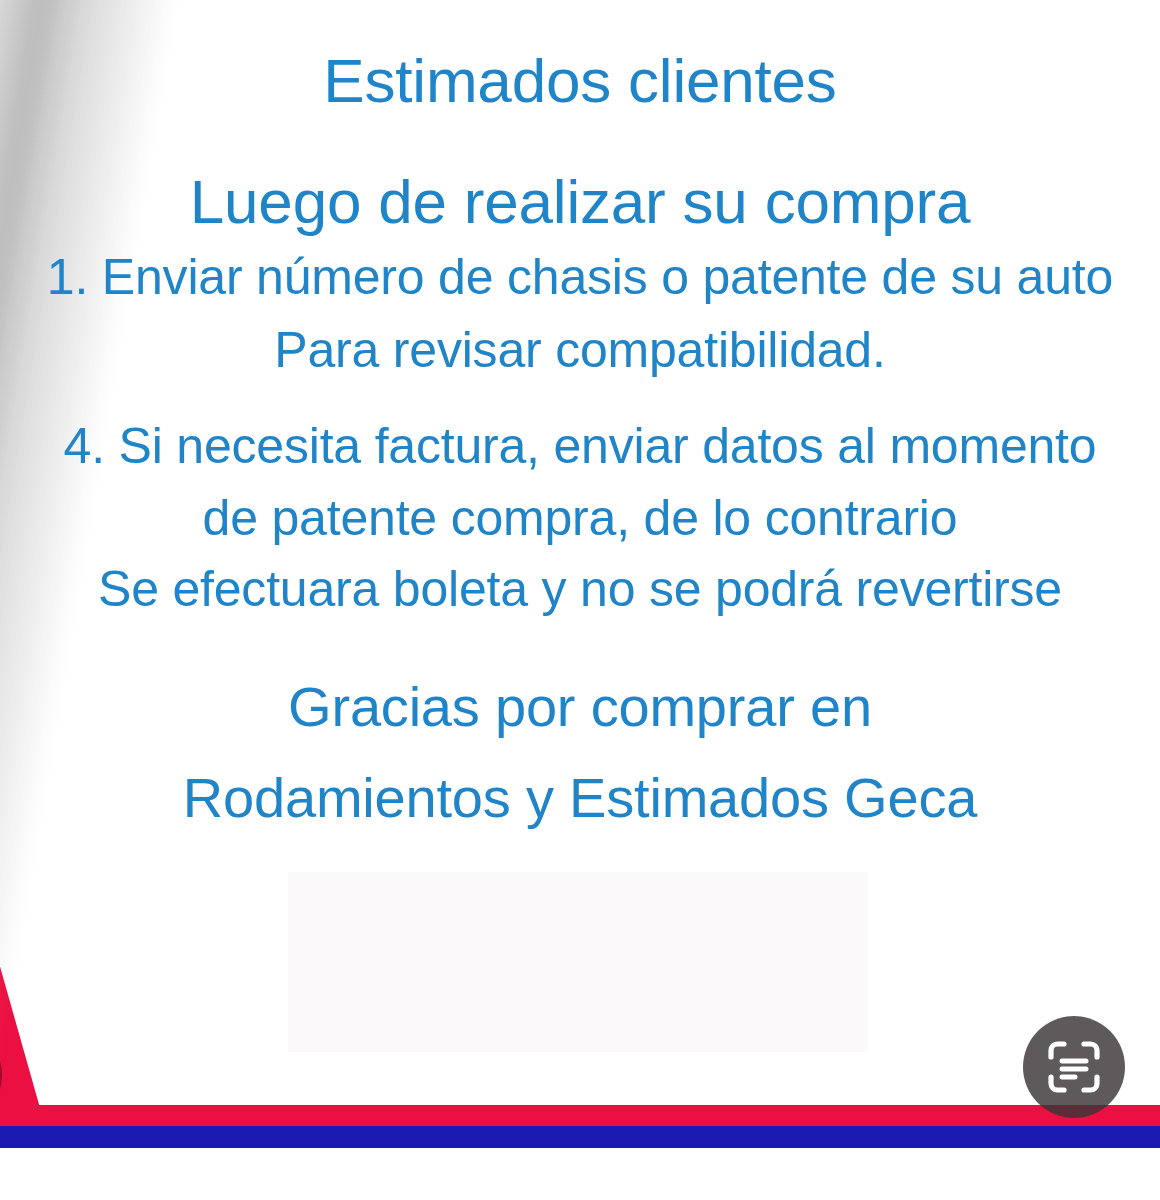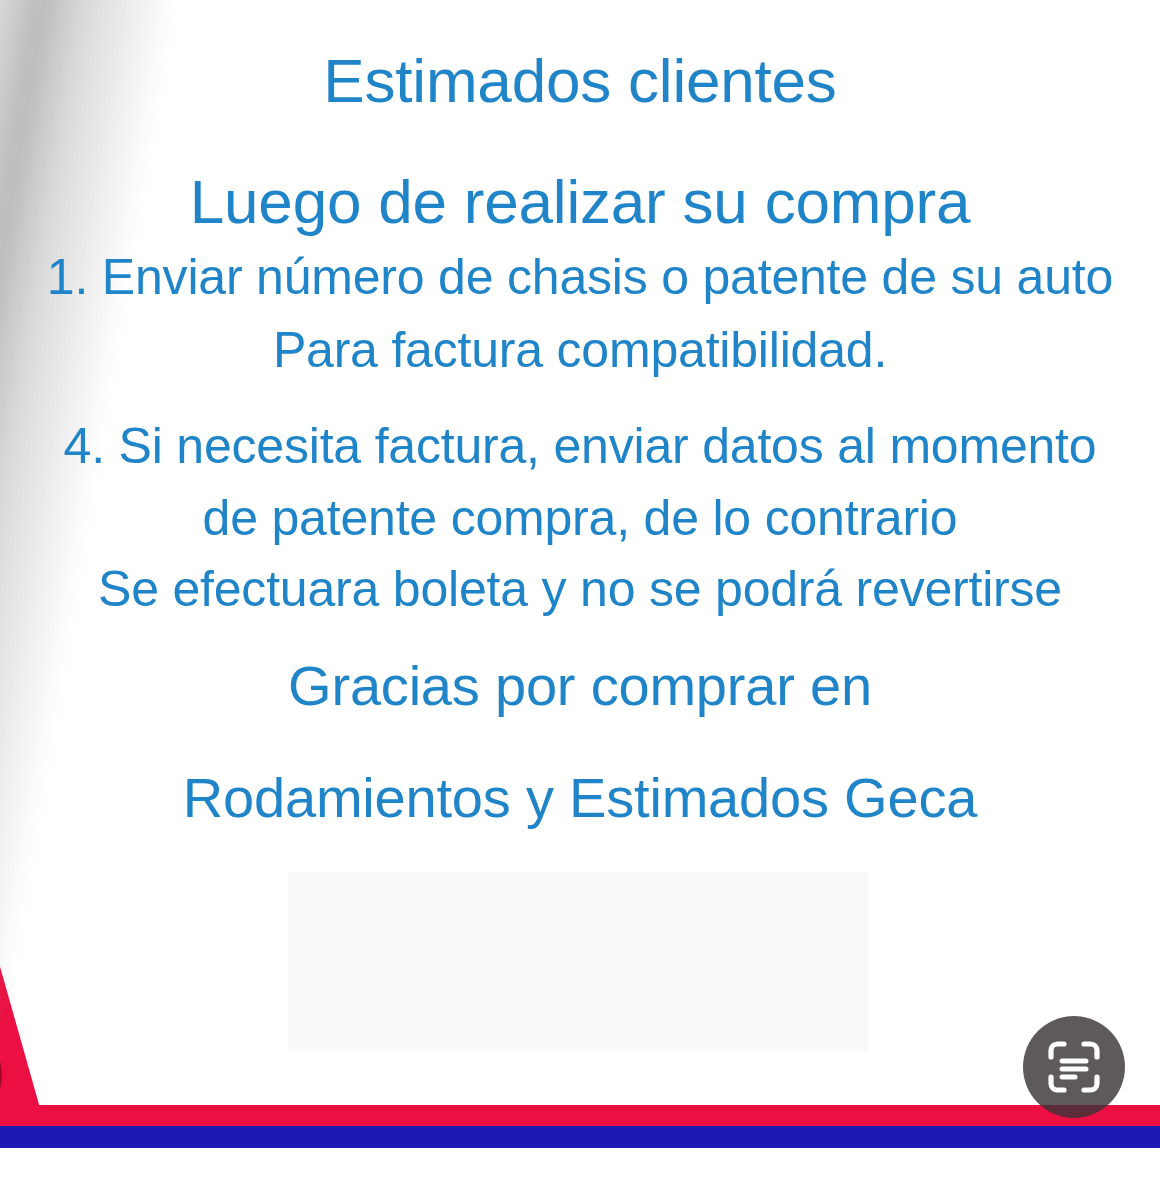--- a/index.html
+++ b/index.html
@@ -100,21 +100,21 @@
     font-size: 56px;
     line-height: 1;
   }
   .t1 { position: absolute; top: 50px;  width: 100%; }
   .t2 { position: absolute; top: 147px; width: 100%; margin-top: 24px; }
   .t3 { position: absolute; top: 252px; width: 100%; }
   .t4 { position: absolute; top: 325px; width: 100%; }
   .t5 { position: absolute; top: 421px; width: 100%; }
   .t6 { position: absolute; top: 493px; width: 100%; }
   .t7 { position: absolute; top: 564px; width: 100%; }
-  .t8 { position: absolute; top: 658px; width: 100%; }
+  .t8 { position: absolute; top: 679px; width: 100%; }
   .t9 { position: absolute; top: 770px; width: 100%; }
 
   
   .logo-panel {
     position: absolute;
     left: 288px;
     top: 872px;
     width: 580px;
     height: 180px;
     background: #fcf9fb;
@@ -255,21 +255,21 @@
     </div>
   </div>
 
   <div class="diag-shadow"></div>
 
   <div class="text-wrap">
     <div class="line l-title t1">Estimados clientes</div>
     <div class="line l-title t2">Luego de realizar su compra</div>
 
     <div class="line l-body t3">1. Enviar número de chasis o patente de su auto</div>
-    <div class="line l-body t4">Para factura compatibilidad.</div>
+    <div class="line l-body t4">Para revisar compatibilidad.</div>
 
     <div class="line l-body t5">4. Si necesita factura, enviar datos al momento</div>
     <div class="line l-body t6">de patente compra, de lo contrario</div>
     <div class="line l-body t7">Se efectuara boleta y no se podrá revertirse</div>
 
     <div class="line l-thanks t8">Gracias por comprar en</div>
     <div class="line l-thanks t9">Rodamientos y Estimados Geca</div>
   </div>
 
   <div class="logo-panel"></div>

